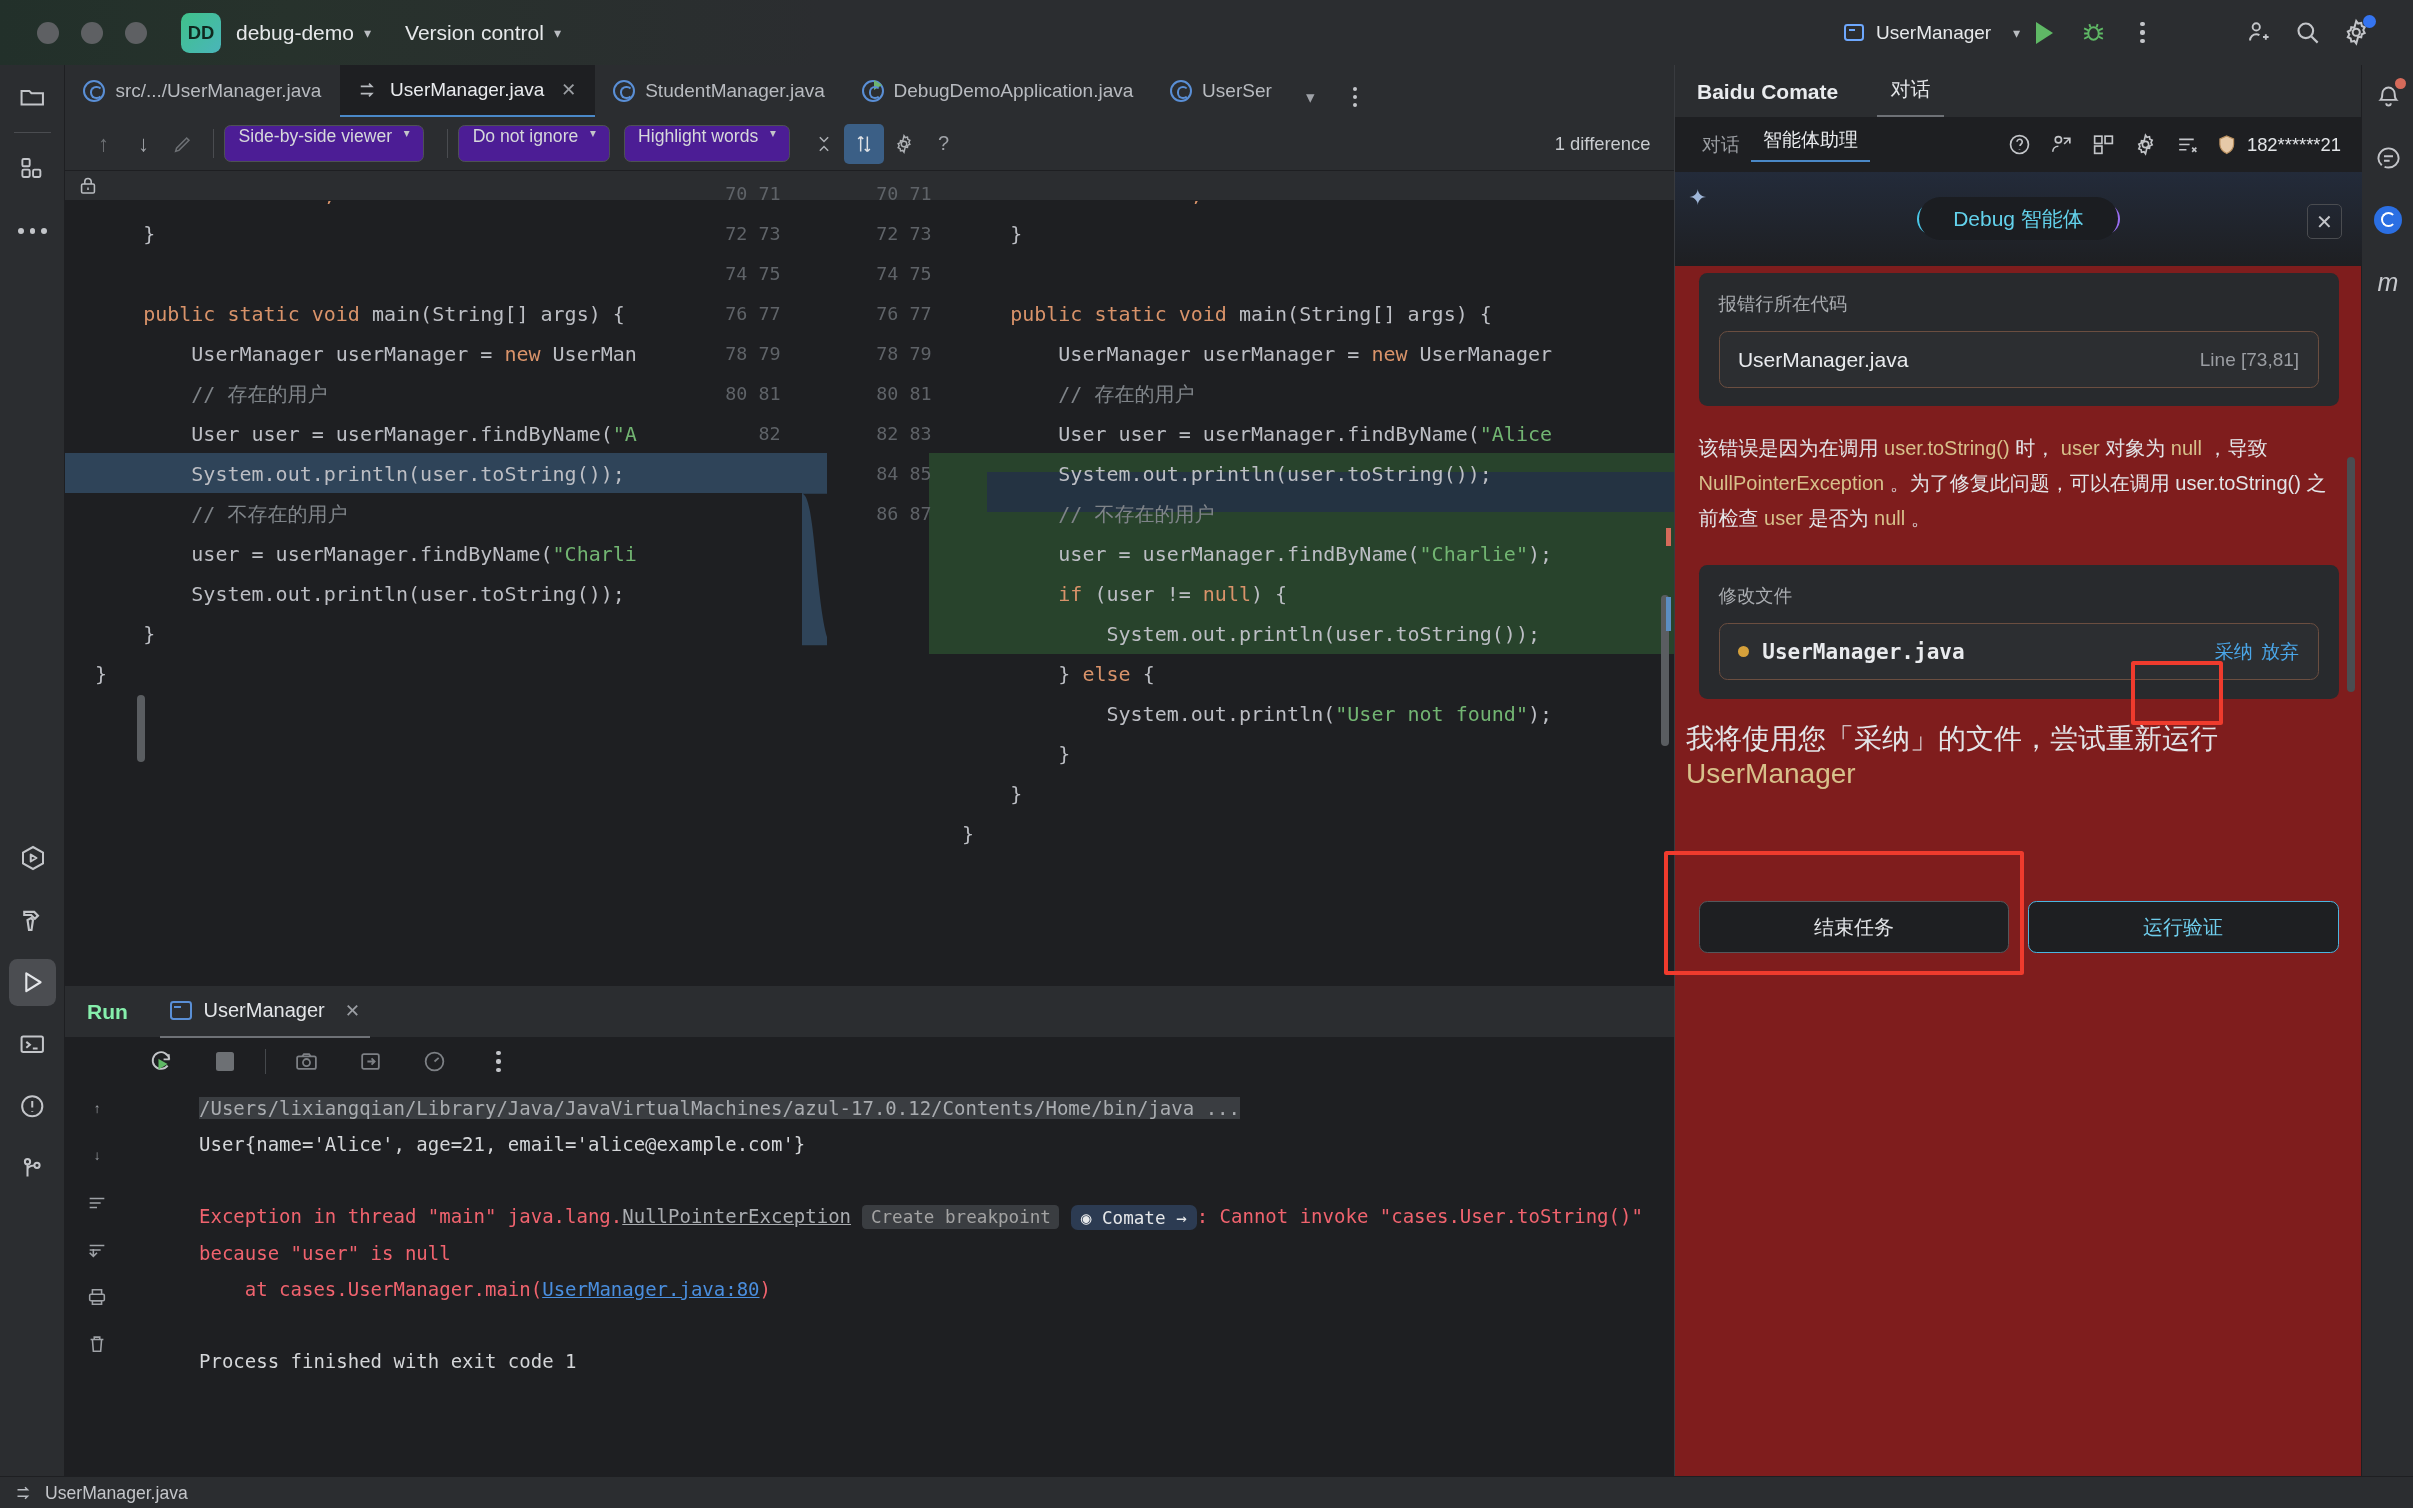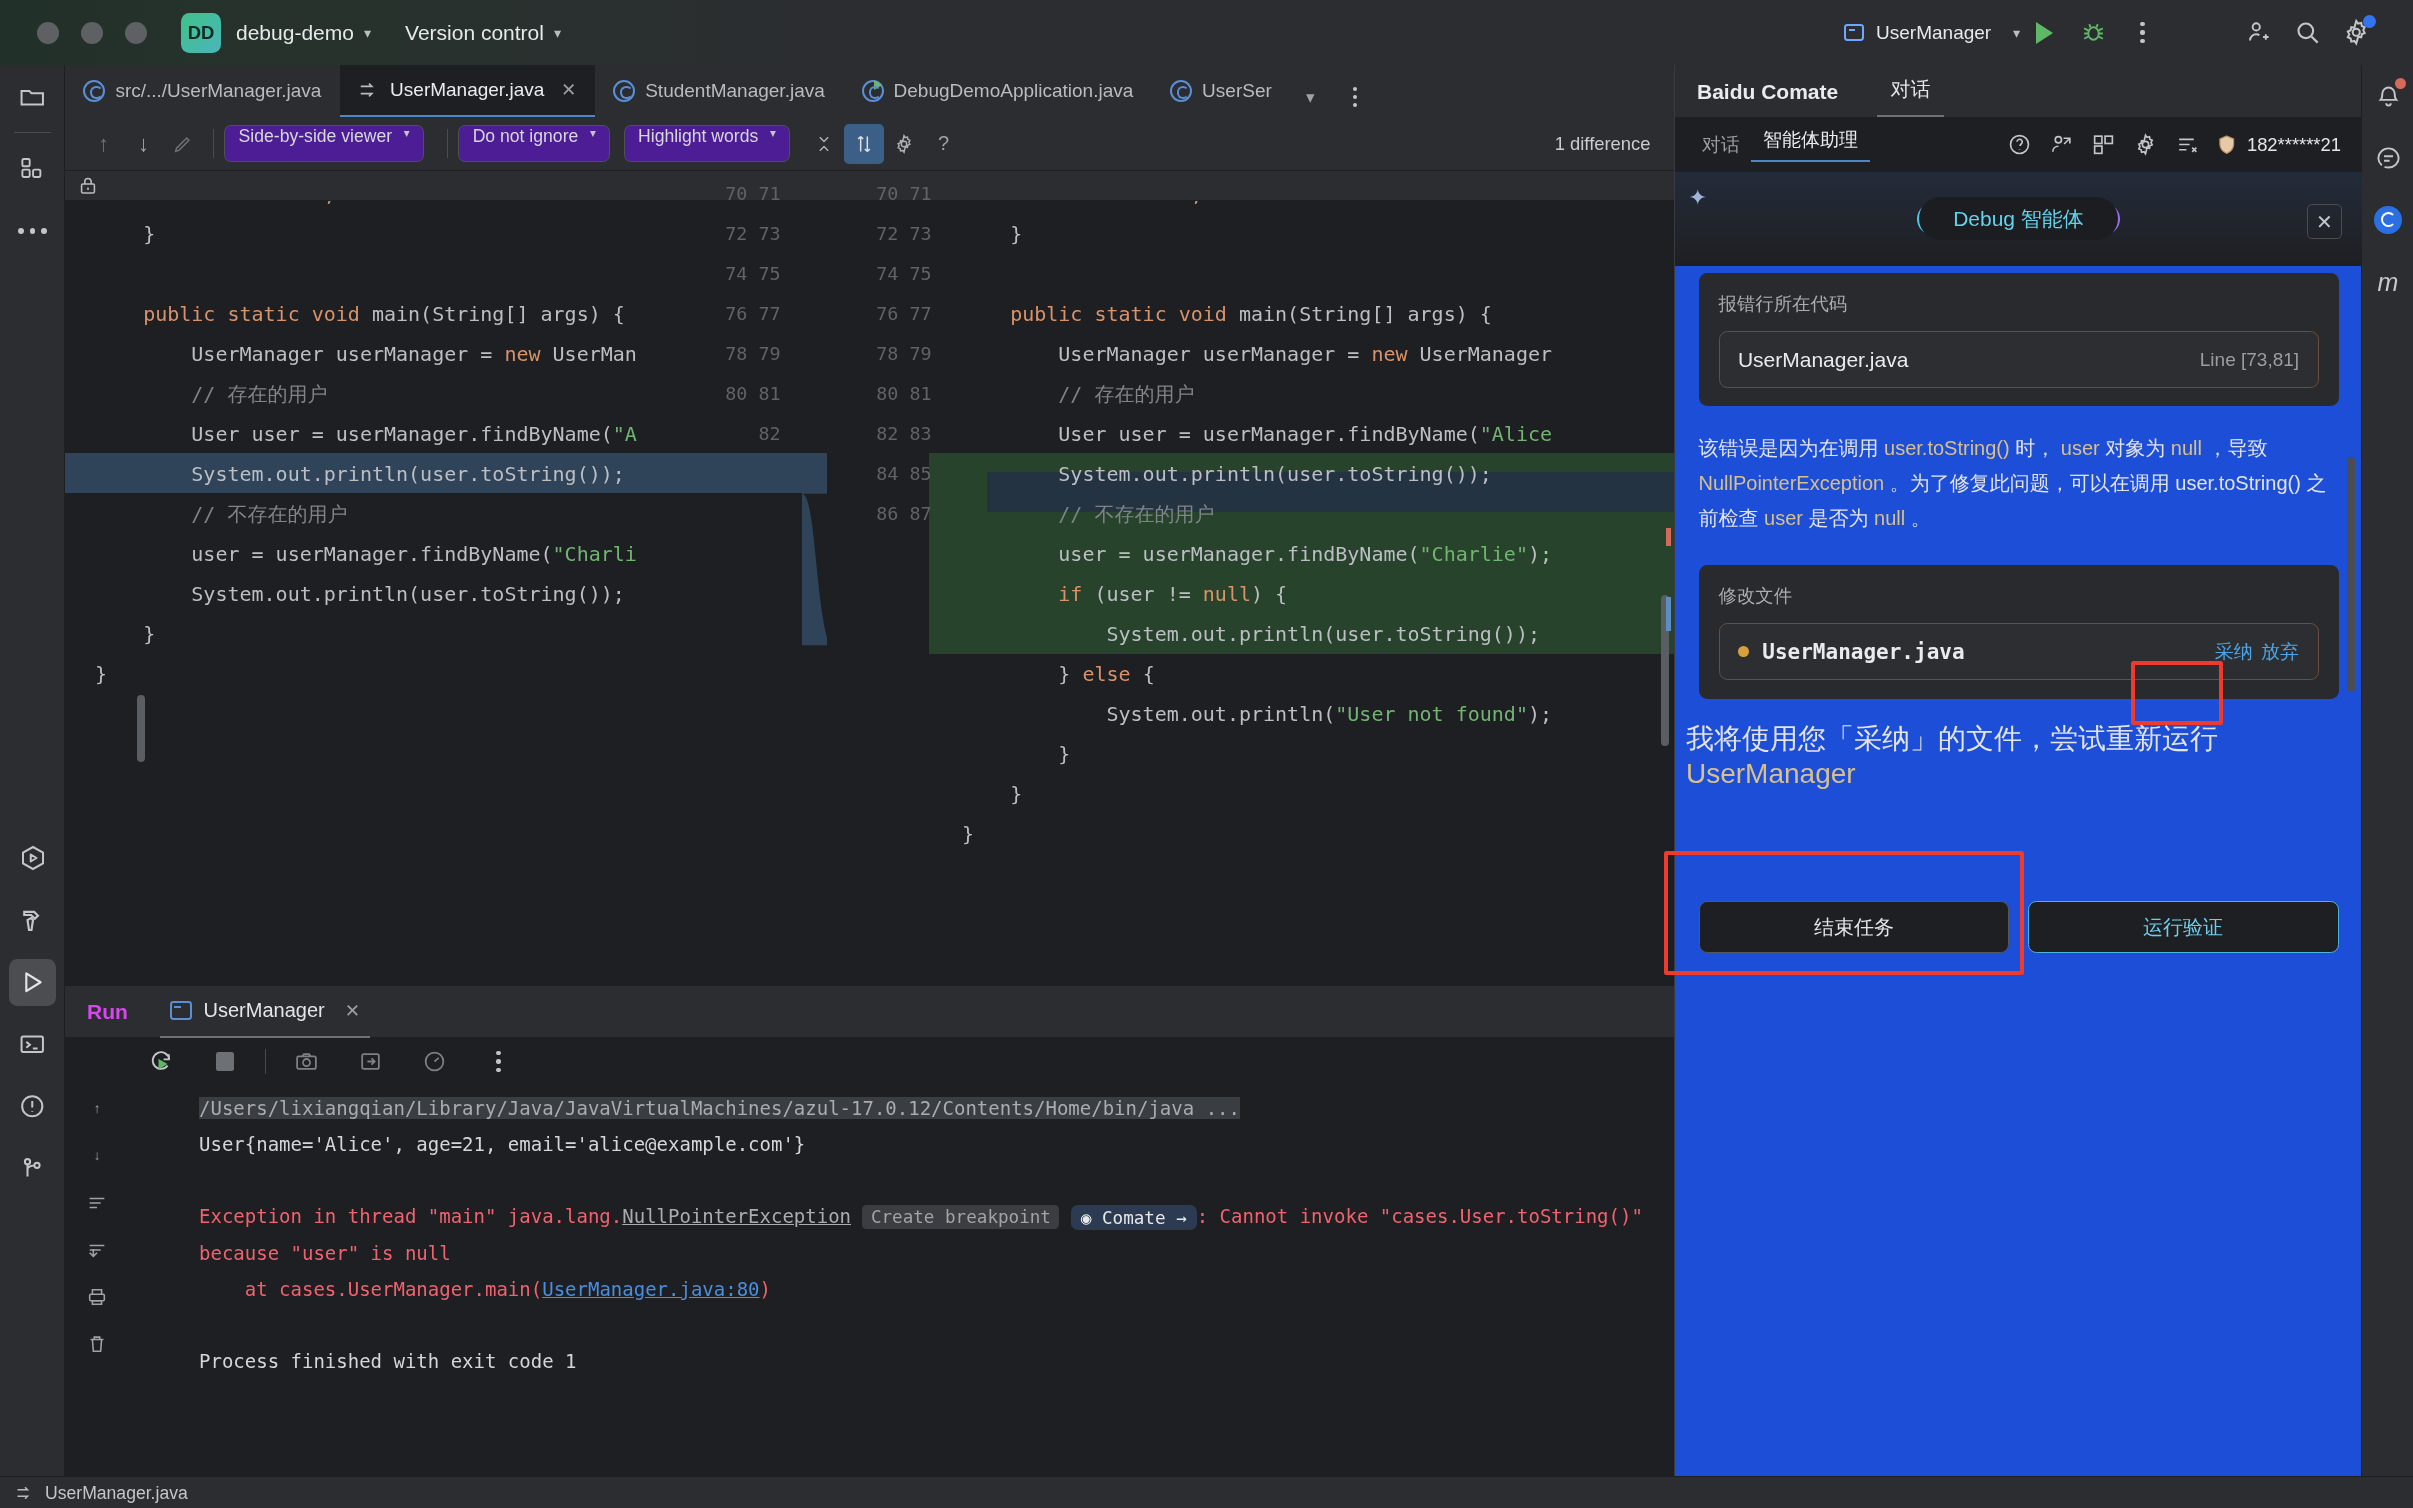--- a/index.html
+++ b/index.html
@@ -100,40 +100,40 @@
   .hl-blue{position:absolute;background:#2f4459;}
   .hl-green{position:absolute;background:#28432c;}
   .hl-navy{position:absolute;background:#243342;}
 
   
   .vsb{position:absolute;width:8.4px;border-radius:4.2px;background:#5a5d61;}
 
   
   .runpanel{position:absolute;left:65px;top:986px;width:1609px;height:490px;background:#1e1f22;}
   .runhdr{height:52px;background:#2b2d30;display:flex;align-items:center;padding-left:22px;gap:0px;border-bottom:0.8px solid #1e1f22;}
-  .runhdr .lbl{font-size:21px;font-weight:bold;color:#d946ef;margin-right:32px;}
+  .runhdr .lbl{font-size:21px;font-weight:bold;color:#86efac;margin-right:32px;}
   .runtab{display:flex;align-items:center;gap:11.7px;font-size:20px;color:#e3e5e8;height:52px;padding:0 10px;border-bottom:2.5px solid #6e7176;cursor:pointer;}
   .runtab .ico{width:22px;height:18.4px;border:2.1px solid #5a8fd6;border-radius:3.4px;position:relative;}
   .runtab .ico:after{content:"";position:absolute;left:2.5px;top:2.5px;width:6.7px;height:2.5px;background:#5a8fd6;}
   .runtab .x{color:#9a9da2;font-size:18.4px;margin-left:8.4px;}
 
   .runtools{position:absolute;left:0;top:52px;width:64px;height:438px;background:#1e1f22;}
   .rtic{width:64px;height:47px;display:flex;align-items:center;justify-content:center;color:#9fa2a7;cursor:pointer;}
   .runtopbar{position:absolute;left:0;top:52px;width:1609px;height:47px;display:flex;align-items:center;padding-left:64px;}
   .console{position:absolute;left:134px;top:104px;width:1475px;height:381px;font-family:"DejaVu Sans Mono",monospace;font-size:19px;line-height:36px;white-space:pre-wrap;}
   .c-path{background:#3a3d41;color:#a9acb0;}
   .c-white{color:#d4d6d9;}
   .c-red{color:#f0636e;}
   .c-link{color:#4a8ede;text-decoration:underline;}
   .c-npe{color:#a9acb0;text-decoration:underline;}
   .chip-bp{background:#3a3d41;color:#a3a3a3;padding:1.7px 8.4px;border-radius:4.2px;font-size:17.6px;}
   .chip-comate{background:#2c3b52;color:#e6e8ea;padding:2.5px 10px;border-radius:6.7px;font-size:17.6px;}
 
   
-  .comate{position:absolute;left:1674px;top:65px;width:687px;height:1411px;background:#1d4ed8;border-left:0.8px solid #393b3f;}
+  .comate{position:absolute;left:1674px;top:65px;width:687px;height:1411px;background:#7f1d1d;border-left:0.8px solid #393b3f;}
   .cm-hdr{height:52px;background:#2b2d30;display:flex;align-items:flex-end;padding-left:22px;}
   .cm-title{font-size:21px;font-weight:bold;color:#e9ebee;padding-bottom:13.4px;margin-right:39px;}
   .cm-tab{font-size:20px;color:#e3e5e8;padding:0 13.4px 11.7px;border-bottom:2.5px solid #6e7176;cursor:pointer;}
   .cm-sub{height:55px;display:flex;align-items:center;padding:0 15px;gap:0px;background:#1e1f22;}
   .cm-st{font-size:19px;color:#9a9da2;padding:0 11.7px;cursor:pointer;}
   .cm-st.on{color:#e9ebee;border-bottom:2.5px solid #4a88c7;padding-bottom:6.7px;}
   .cm-icons{margin-left:auto;display:flex;align-items:center;gap:13.4px;padding-right:5px;}
   .cm-ic{width:28.5px;height:28.5px;display:flex;align-items:center;justify-content:center;color:#c3c5c9;cursor:pointer;}
   .cm-user{display:flex;align-items:center;gap:8.4px;font-size:18.4px;color:#e3e5e8;}
 

